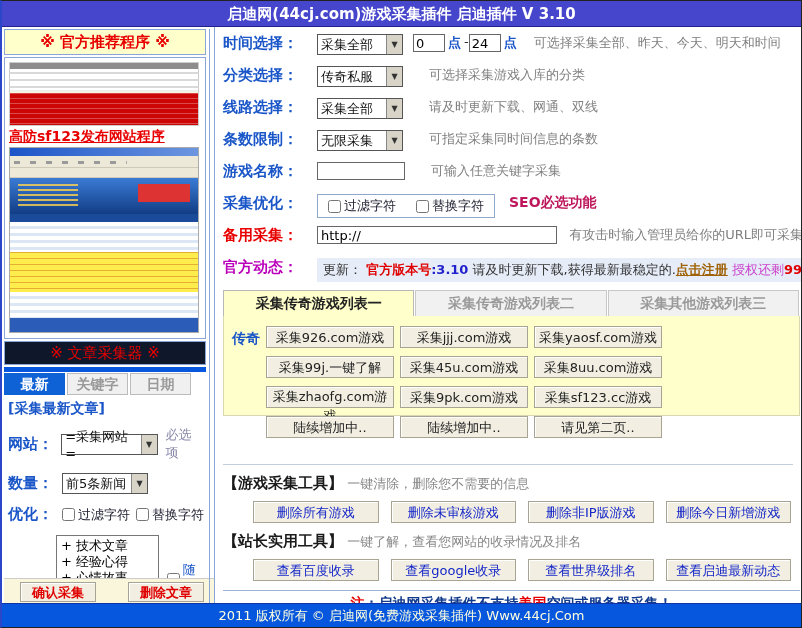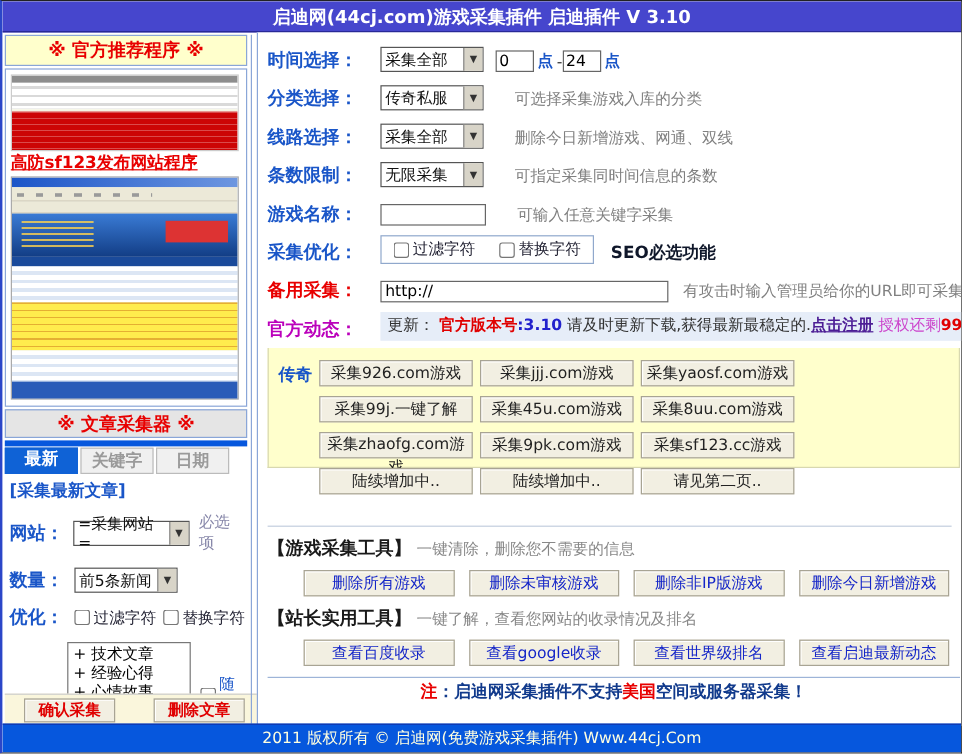--- a/index.html
+++ b/index.html
@@ -36,28 +36,28 @@
   .t2-banner { height:36px; background:linear-gradient(180deg,#3a7bd5,#123d85); position:relative; }
   .t2-banner:after { content:""; position:absolute; right:8px; top:6px; width:52px; height:18px; background:#d33; }
   .t2-banner:before { content:""; position:absolute; left:8px; top:6px; width:60px; height:22px;
     background:repeating-linear-gradient(180deg,#ffd34d 0 2px,transparent 2px 5px); opacity:.8; }
   .t2-thead { height:8px; background:#1a4a9a; }
   .t2-rows1 { height:30px; background:repeating-linear-gradient(180deg,#fff 0 4px,#dce6f4 4px 7px); }
   .t2-yellow { height:40px; background:#ffec4d;
     background-image:repeating-linear-gradient(180deg,rgba(180,60,0,.35) 0 1px,transparent 1px 6px); }
   .t2-rows2 { height:26px; background:repeating-linear-gradient(180deg,#fff 0 4px,#dce6f4 4px 7px); }
   .t2-footer { height:16px; background:#2a5cb8; }
-  .article-header { margin-top:2px; height:24px; background:#e5e5e5; border:1px solid #8aa6d8;
-    color:#e80000; font-weight:bold; font-size:15px; text-align:center; line-height:22px; }
+  .article-header { margin-top:2px; height:24px; background:#0f172a; border:1px solid #8aa6d8;
+    color:#e80000; font-weight:normal; font-size:15px; text-align:center; line-height:22px; }
   .blue-strip { margin-top:2px; height:5px; background:#0657dd; }
   .sb-tabs { display:flex; height:22px; margin-top:1px; }
   .sb-tab { flex:1; text-align:center; font-weight:bold; font-size:14px; line-height:20px;
     background:#f0f0f0; color:#9a9a9a; border:1px solid #bbb; margin-right:2px; cursor:pointer; }
   .sb-tab:last-child { margin-right:15px;text-align:center; }
-  .sb-tab.active { background:#0f62d6; color:#fff; border-color:#0f62d6;font-family:Liberation Serif, serif; }
+  .sb-tab.active { background:#0f62d6; color:#fff; border-color:#0f62d6; }
   .sb-form { background:#fff; padding:5px 2px 0 2px; height:132px; }
   .sb-title { color:#1a56c8; font-weight:bold; font-size:14px; margin:0 0 8px 2px; }
   .sb-row { display:flex; align-items:center; margin:0 0 11px 2px; }
   .sb-label { color:#1a56c8; font-weight:bold; font-size:15px; width:54px; }
   .sb-hint { color:#8888aa; font-size:13px; margin-left:8px; }
   .cb-label { font-size:13px; color:#223; }
   .cat-row { display:flex; align-items:flex-end; margin-left:2px; }
   .cat-row .sb-label { margin-bottom:10px; }
   .listbox { width:114px; height:72px; border:1px solid #777; background:#fff;
     font-size:13px; padding:2px 4px; overflow:hidden; }
@@ -65,46 +65,46 @@
   .rand { display:flex; align-items:center; margin:0 0 10px 8px; }
   .sb-actions { position:absolute; bottom:0; left:0; width:236px; height:27px; background:#faf6dc;
     border-top:1px solid #ccc; display:flex; align-items:center; gap:32px; padding-left:16px; }
   .rbtn { width:76px; height:20px; background:#f2efe2; border:1px solid #a8a494;
     box-shadow:inset 1px 1px 0 #fff; color:#e00000; font-weight:bold; font-size:13px;
     font-family:inherit; line-height:17px; cursor:pointer; }
   
   .vline { position:absolute; left:207px; top:28px; width:1px; height:574px; background:#8aa6d8; }
   .main { position:absolute; left:212px; top:26px; width:589px; height:578px;
     border-left:1px solid #8aa6d8; padding:7px 0 0 8px; background:#fff; }
-  .f-row { display:flex; align-items:flex-end; height:26px; margin-bottom:6px; }
+  .f-row { display:flex; align-items:flex-start; height:26px; margin-bottom:6px; }
   .f-label { width:94px; color:#1a56c8; font-weight:bold; font-size:15px; flex:none; }
   .f-label.red { color:#e80000; }
   .f-label.magenta { color:#bb00bb; }
   .f-hint { color:#808080; font-size:13px; margin-left:26px; white-space:nowrap; }
   .sel { display:inline-flex; align-items:center; border:1px solid #555; background:#fff;
     height:21px; cursor:pointer; }
   .sel-text { padding:0 3px; font-size:13px; min-width:68px; color:#111; }
   .sel-btn { width:16px; height:19px; background:#d8d4c8; border-left:1px solid #888;
     font-size:8px; display:flex; align-items:center; justify-content:center; color:#333; }
   .ti { width:32px; height:18px; border:1px solid #666; font-size:13px; padding:0 2px;
     font-family:inherit; }
   .ti.first { margin-left:10px; }
   .dot { color:#1a56c8; font-weight:bold; font-size:13px; margin:0 3px; }
   .dash { color:#333; font-size:13px; }
   .opt-group { border:1px solid #90a8cc; padding:0 10px; display:flex; gap:20px;
     align-items:center; height:24px; }
   .cbx { width:13px; height:13px; margin-right:3px; }
-  .seo { color:#0f172a; font-weight:bold; font-size:14px; margin-left:14px; }
+  .seo { color:#be185d; font-weight:bold; font-size:14px; margin-left:14px; }
   .backup-input { width:280px; height:18px; border:1px solid #666; font-size:13px;
     padding:0 3px; font-family:inherit; }
   .news-strip { flex:1; background:#e6edf8; height:24px; line-height:24px; white-space:nowrap;
     overflow:hidden; font-size:13px; padding-left:6px; color:#333; margin-right:0; }
   .news-strip .ver { color:#e00000; font-weight:bold; }
   .news-strip .vnum { color:#2222cc; font-weight:bold; }
-  .news-strip .reg { color:#4c1d95; font-weight:bold; text-decoration:underline; cursor:pointer; }
+  .news-strip .reg { color:#a16207; font-weight:bold; text-decoration:underline; cursor:pointer; }
   .news-strip .lic { color:#cc44cc; }
   .news-strip .days { color:#e00000; font-weight:bold; }
   .tabbar { display:flex; height:26px; margin-top:4px; margin-right:3px; }
   .m-tab { flex:1; text-align:center; line-height:25px; font-size:14px; font-weight:bold;
     background:#f1f1f1; color:#9a9a9a; border:1px solid #c8c8c8; border-bottom:none;
     margin-right:1px; cursor:pointer; }
   .m-tab.active { background:#ffffcc; color:#222; border-color:#b8b8b8; }
   .games-panel { background:#ffffcc; border:1px solid #d8d8b0; border-top:none; margin-right:3px;
     height:100px; position:relative; padding:10px 0 0 0; }
   .legend { position:absolute; left:8px; top:14px; color:#1a56c8; font-weight:bold; font-size:14px; }
@@ -223,38 +223,39 @@
       <span class="f-label">时间选择：</span>
       <span class="sel">
         <span class="sel-text">采集全部</span>
         <span class="sel-btn">▼</span>
       </span>
       <input class="ti first" value="0" style="">
       <span class="dot">点</span>
       <span class="dash">-</span>
       <input class="ti" value="24" style="">
       <span class="dot">点</span>
+      <span class="f-hint" style="margin-left:14px">可选择采集全部、昨天、今天、明天和时间</span>
     </div>
 
     <div class="f-row">
       <span class="f-label">分类选择：</span>
       <span class="sel">
         <span class="sel-text">传奇私服</span>
         <span class="sel-btn">▼</span>
       </span>
       <span class="f-hint">可选择采集游戏入库的分类</span>
     </div>
 
     <div class="f-row">
       <span class="f-label">线路选择：</span>
       <span class="sel">
         <span class="sel-text">采集全部</span>
         <span class="sel-btn">▼</span>
       </span>
-      <span class="f-hint">删除今日新增游戏、网通、双线</span>
+      <span class="f-hint">请及时更新下载、网通、双线</span>
     </div>
 
     <div class="f-row">
       <span class="f-label">条数限制：</span>
       <span class="sel">
         <span class="sel-text">无限采集</span>
         <span class="sel-btn">▼</span>
       </span>
       <span class="f-hint">可指定采集同时间信息的条数</span>
     </div>
@@ -284,20 +285,25 @@
       <span class="f-label red">备用采集：</span>
       <input class="backup-input" value="http://" style="">
       <span class="f-hint" style="margin-left:12px">有攻击时输入管理员给你的URL即可采集</span>
     </div>
 
     <div class="f-row">
       <span class="f-label magenta">官方动态：</span>
       <span class="news-strip"><span>更新： </span><span class="ver">官方版本号</span><span class="vnum">:3.10</span><span> 请及时更新下载,获得最新最稳定的.</span><span class="reg">点击注册</span><span class="lic"> 授权还剩</span><span class="days">995</span></span>
     </div>
 
+    <div class="tabbar">
+      <div class="m-tab active">采集传奇游戏列表一</div>
+      <div class="m-tab">采集传奇游戏列表二</div>
+      <div class="m-tab">采集其他游戏列表三</div>
+    </div>
 
     <div class="games-panel">
       <span class="legend">传奇</span>
       <div class="game-grid">
         <button class="gbtn">采集926.com游戏</button>
         <button class="gbtn">采集jjj.com游戏</button>
         <button class="gbtn">采集yaosf.com游戏</button>
         <button class="gbtn">采集99j.一键了解</button>
         <button class="gbtn">采集45u.com游戏</button>
         <button class="gbtn">采集8uu.com游戏</button>

